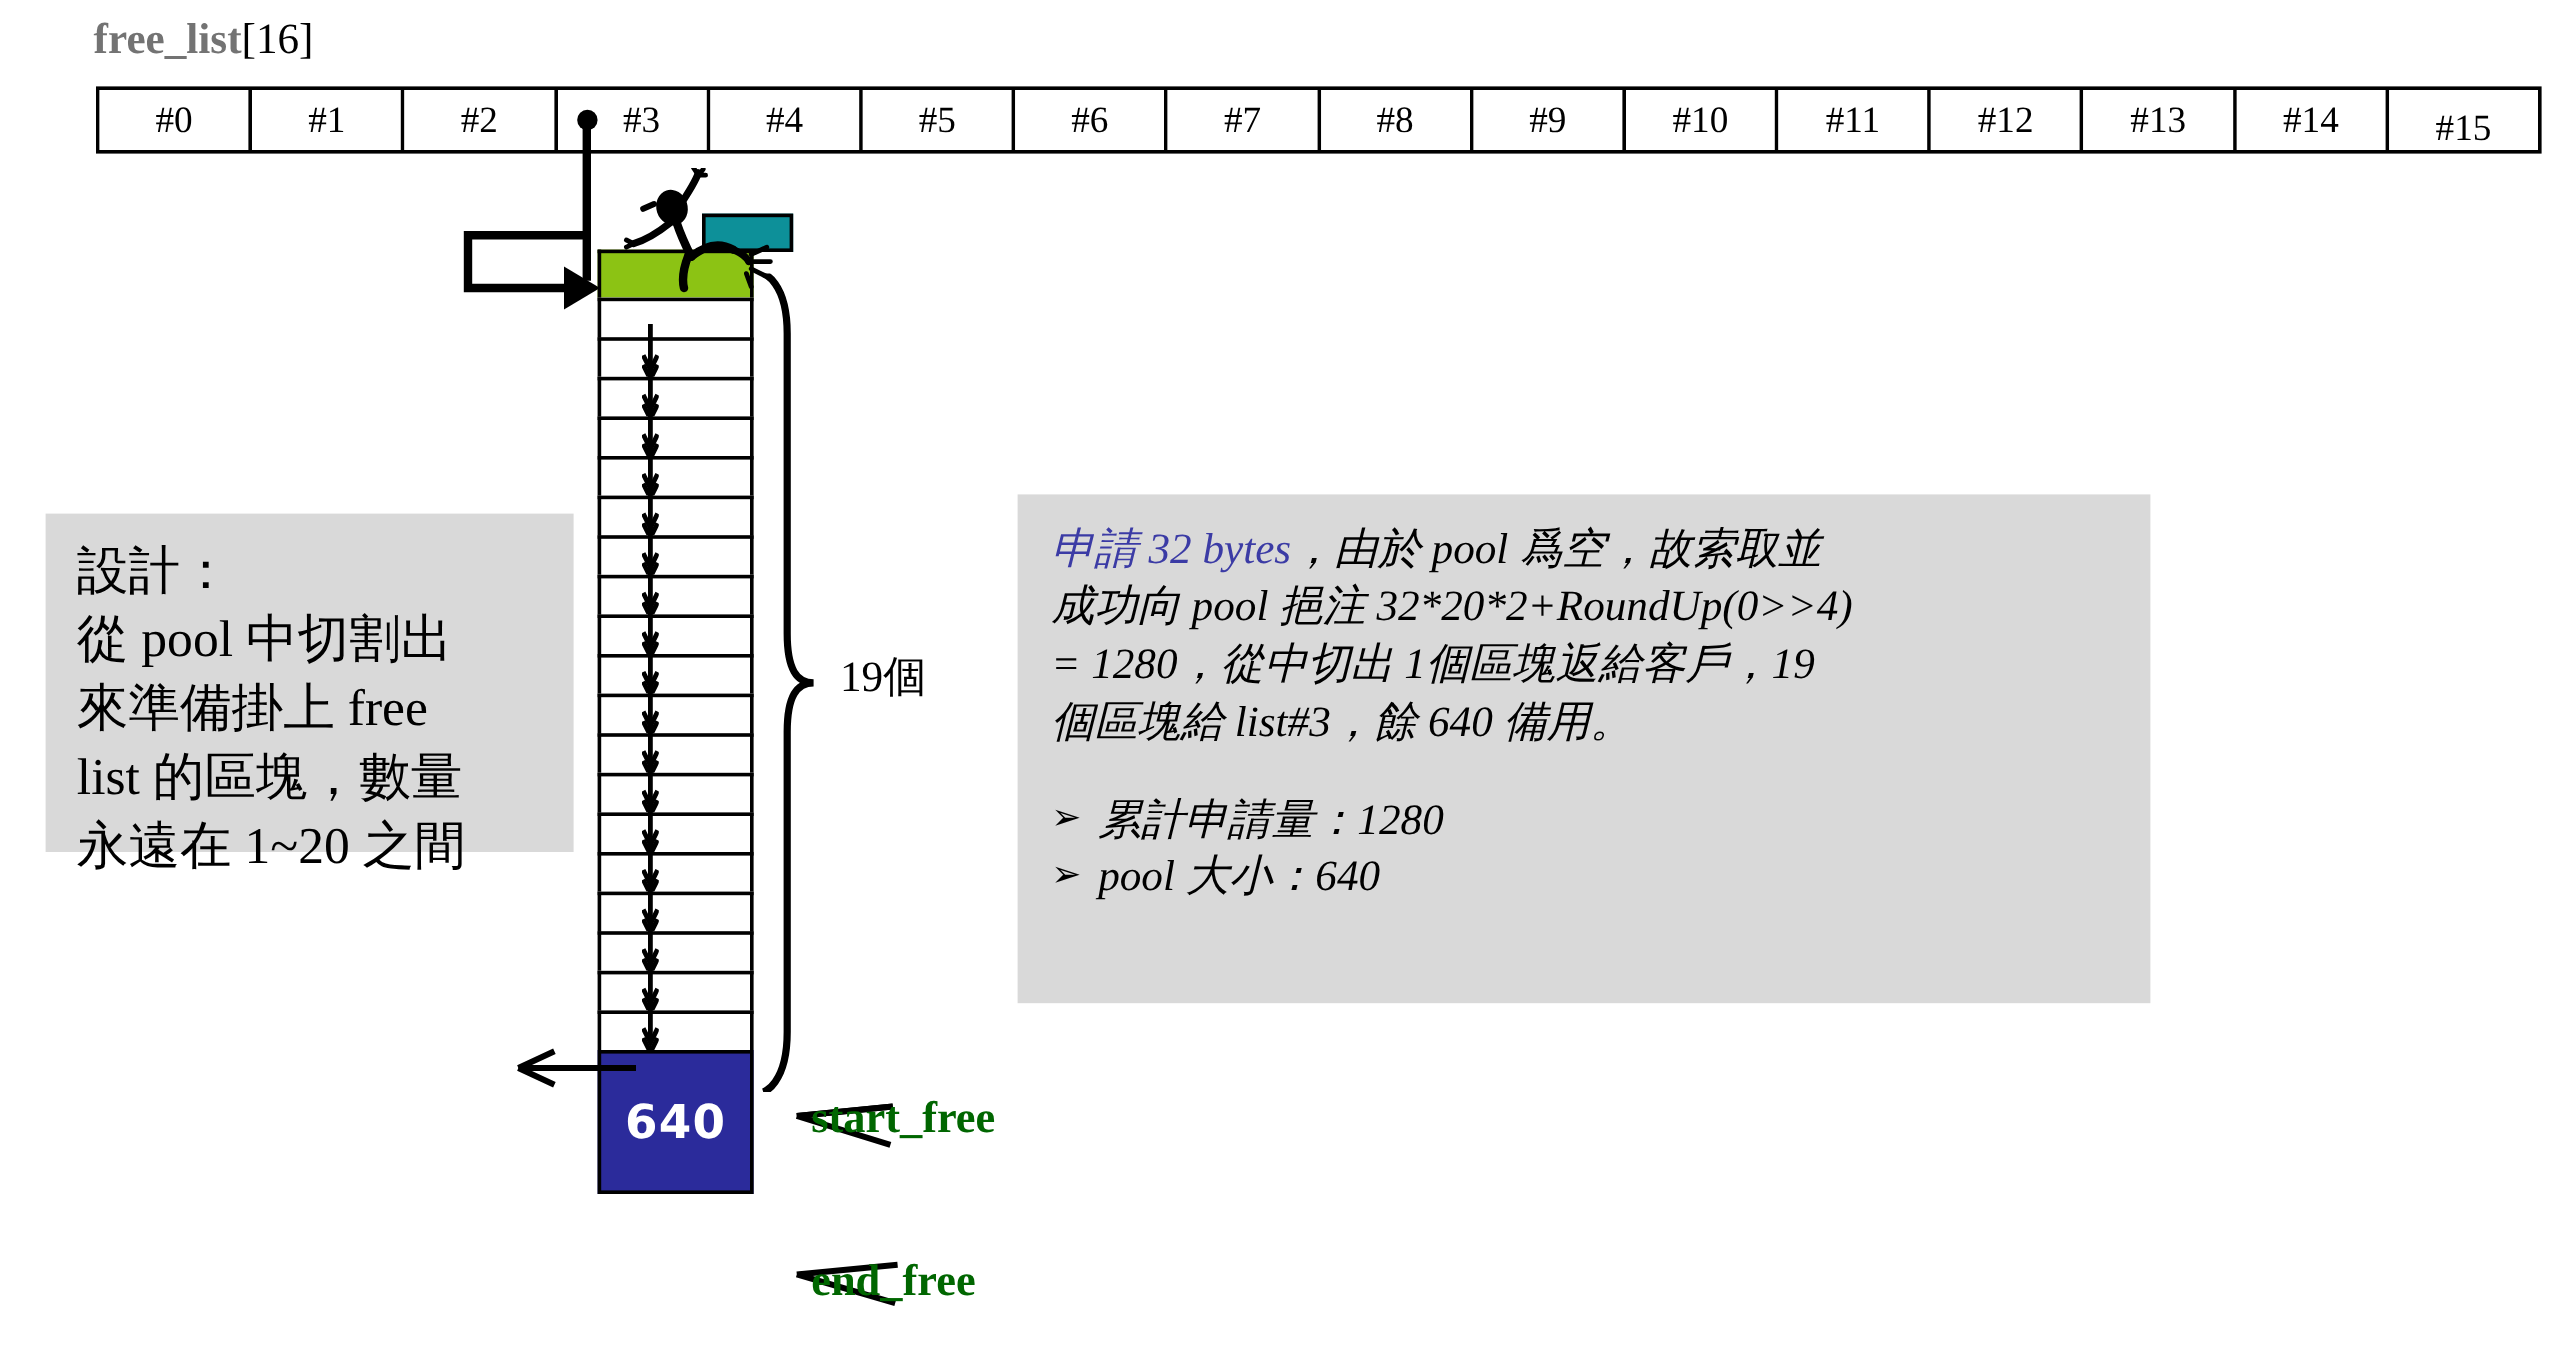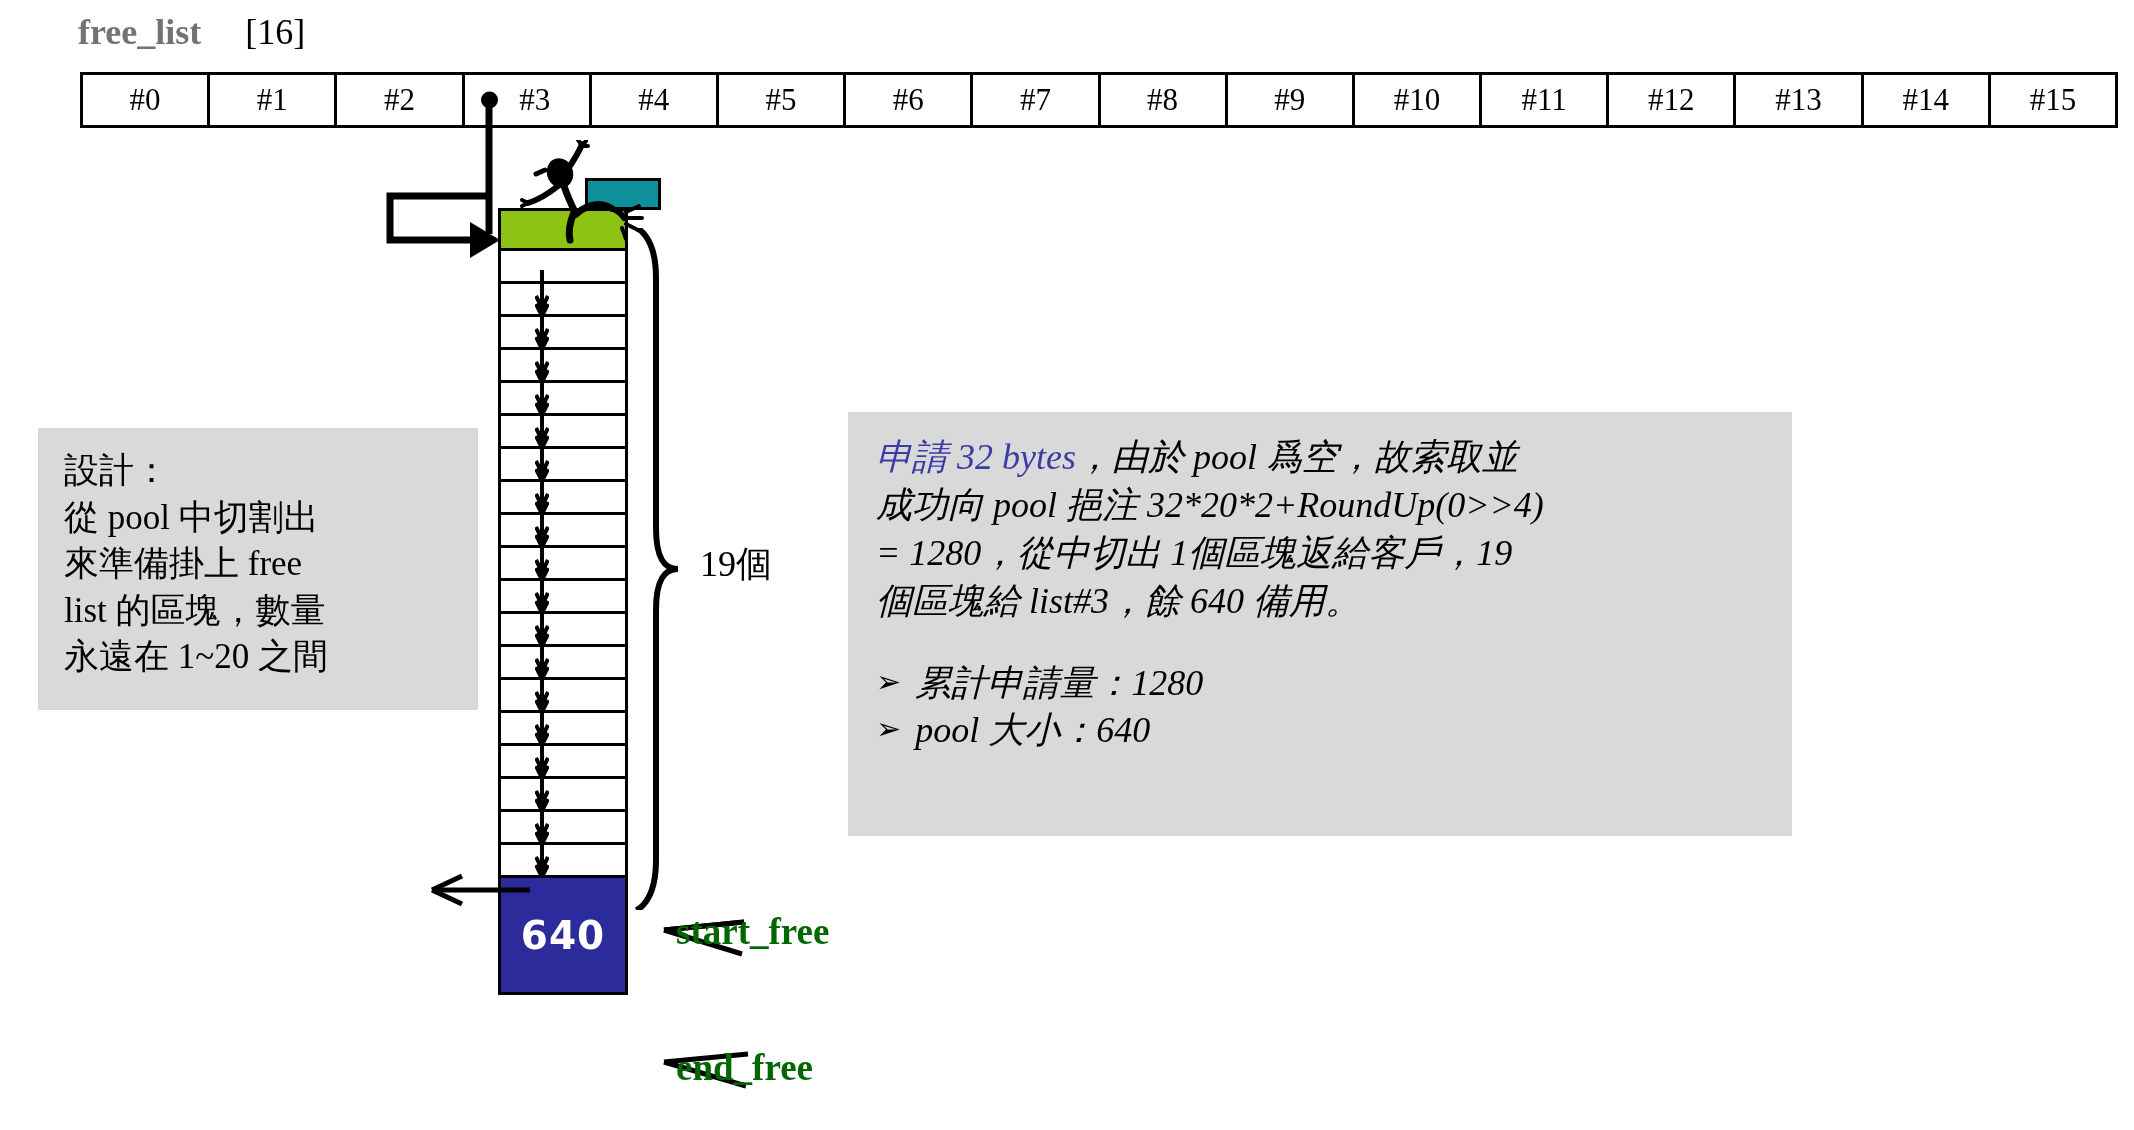--- a/index.html
+++ b/index.html
@@ -27,21 +27,20 @@
     font-weight: bold;
     white-space: nowrap;
     line-height: 1;
   }
   #array-title .green {
     color: #737373;
   }
   #array-title .black {
     color: #000000;
     font-weight: normal;
-    margin-left: 44px;
   }
 
   
   #free-list-table {
     position: absolute;
     left: 80px;
     top: 72px;
     width: 2038px;
     height: 56px;
     display: flex;
@@ -54,21 +53,21 @@
     border-right: 3px solid #000;
     display: flex;
     align-items: center;
     justify-content: center;
     font-size: 31px;
     color: #000;
     position: relative;
     box-sizing: border-box;
     background: #fff;
   }
-  .fl-cell:last-child { border-right: none; }
+  .fl-cell:last-child { border-right: none; align-items: flex-end; }
   .fl-cell.has-node .node-dot {
     position: absolute;
     left: 16px;
     top: 50%;
     transform: translateY(-50%);
     width: 17px;
     height: 17px;
     border-radius: 50%;
     background: #000;
   }
@@ -180,21 +179,21 @@
     background: #D9D9D9;
     box-sizing: border-box;
     color: #000;
   }
   #note-left {
     left: 38px;
     top: 428px;
     width: 440px;
     height: 282px;
     padding: 20px 18px 0 26px;
-    font-size: 35px;
+    font-size: 43px;
     line-height: 1.33;
   }
   #note-right {
     left: 848px;
     top: 412px;
     width: 944px;
     height: 424px;
     padding: 22px 28px 0 28px;
     font-size: 36px;
     line-height: 1.33;

